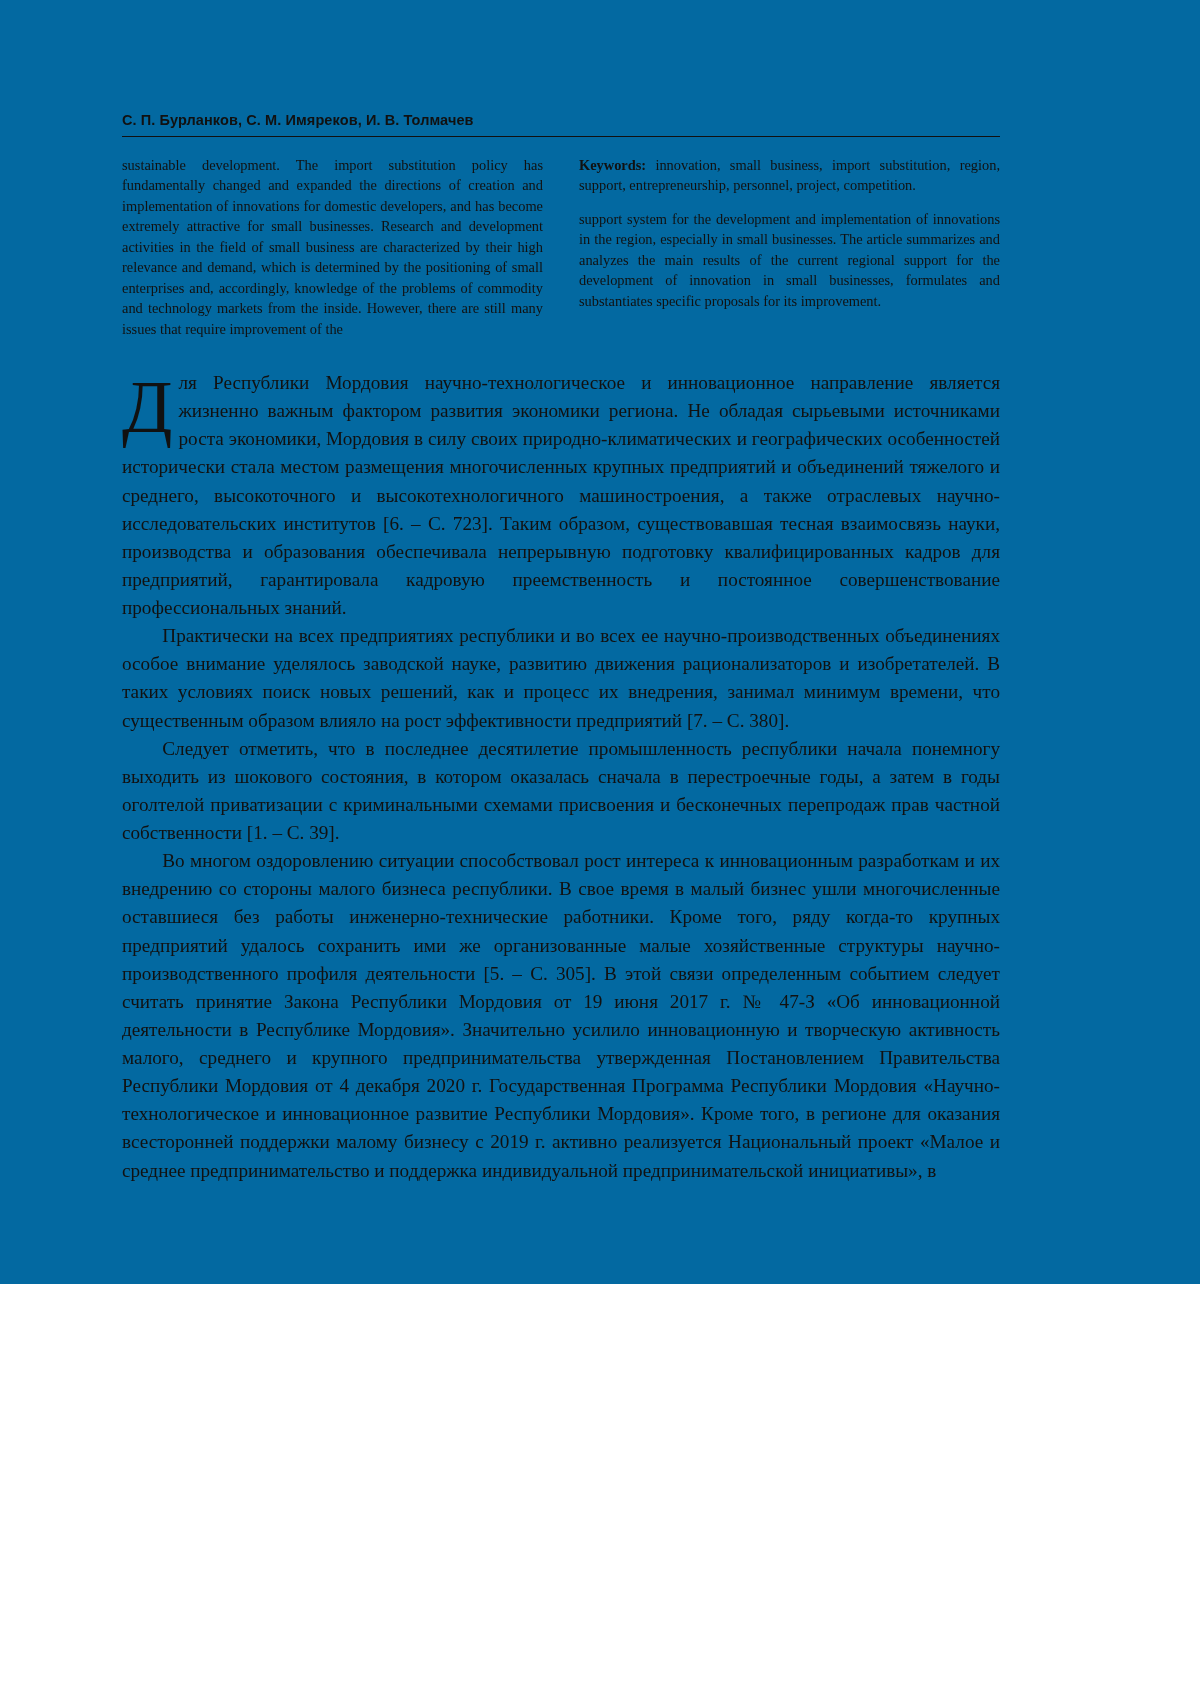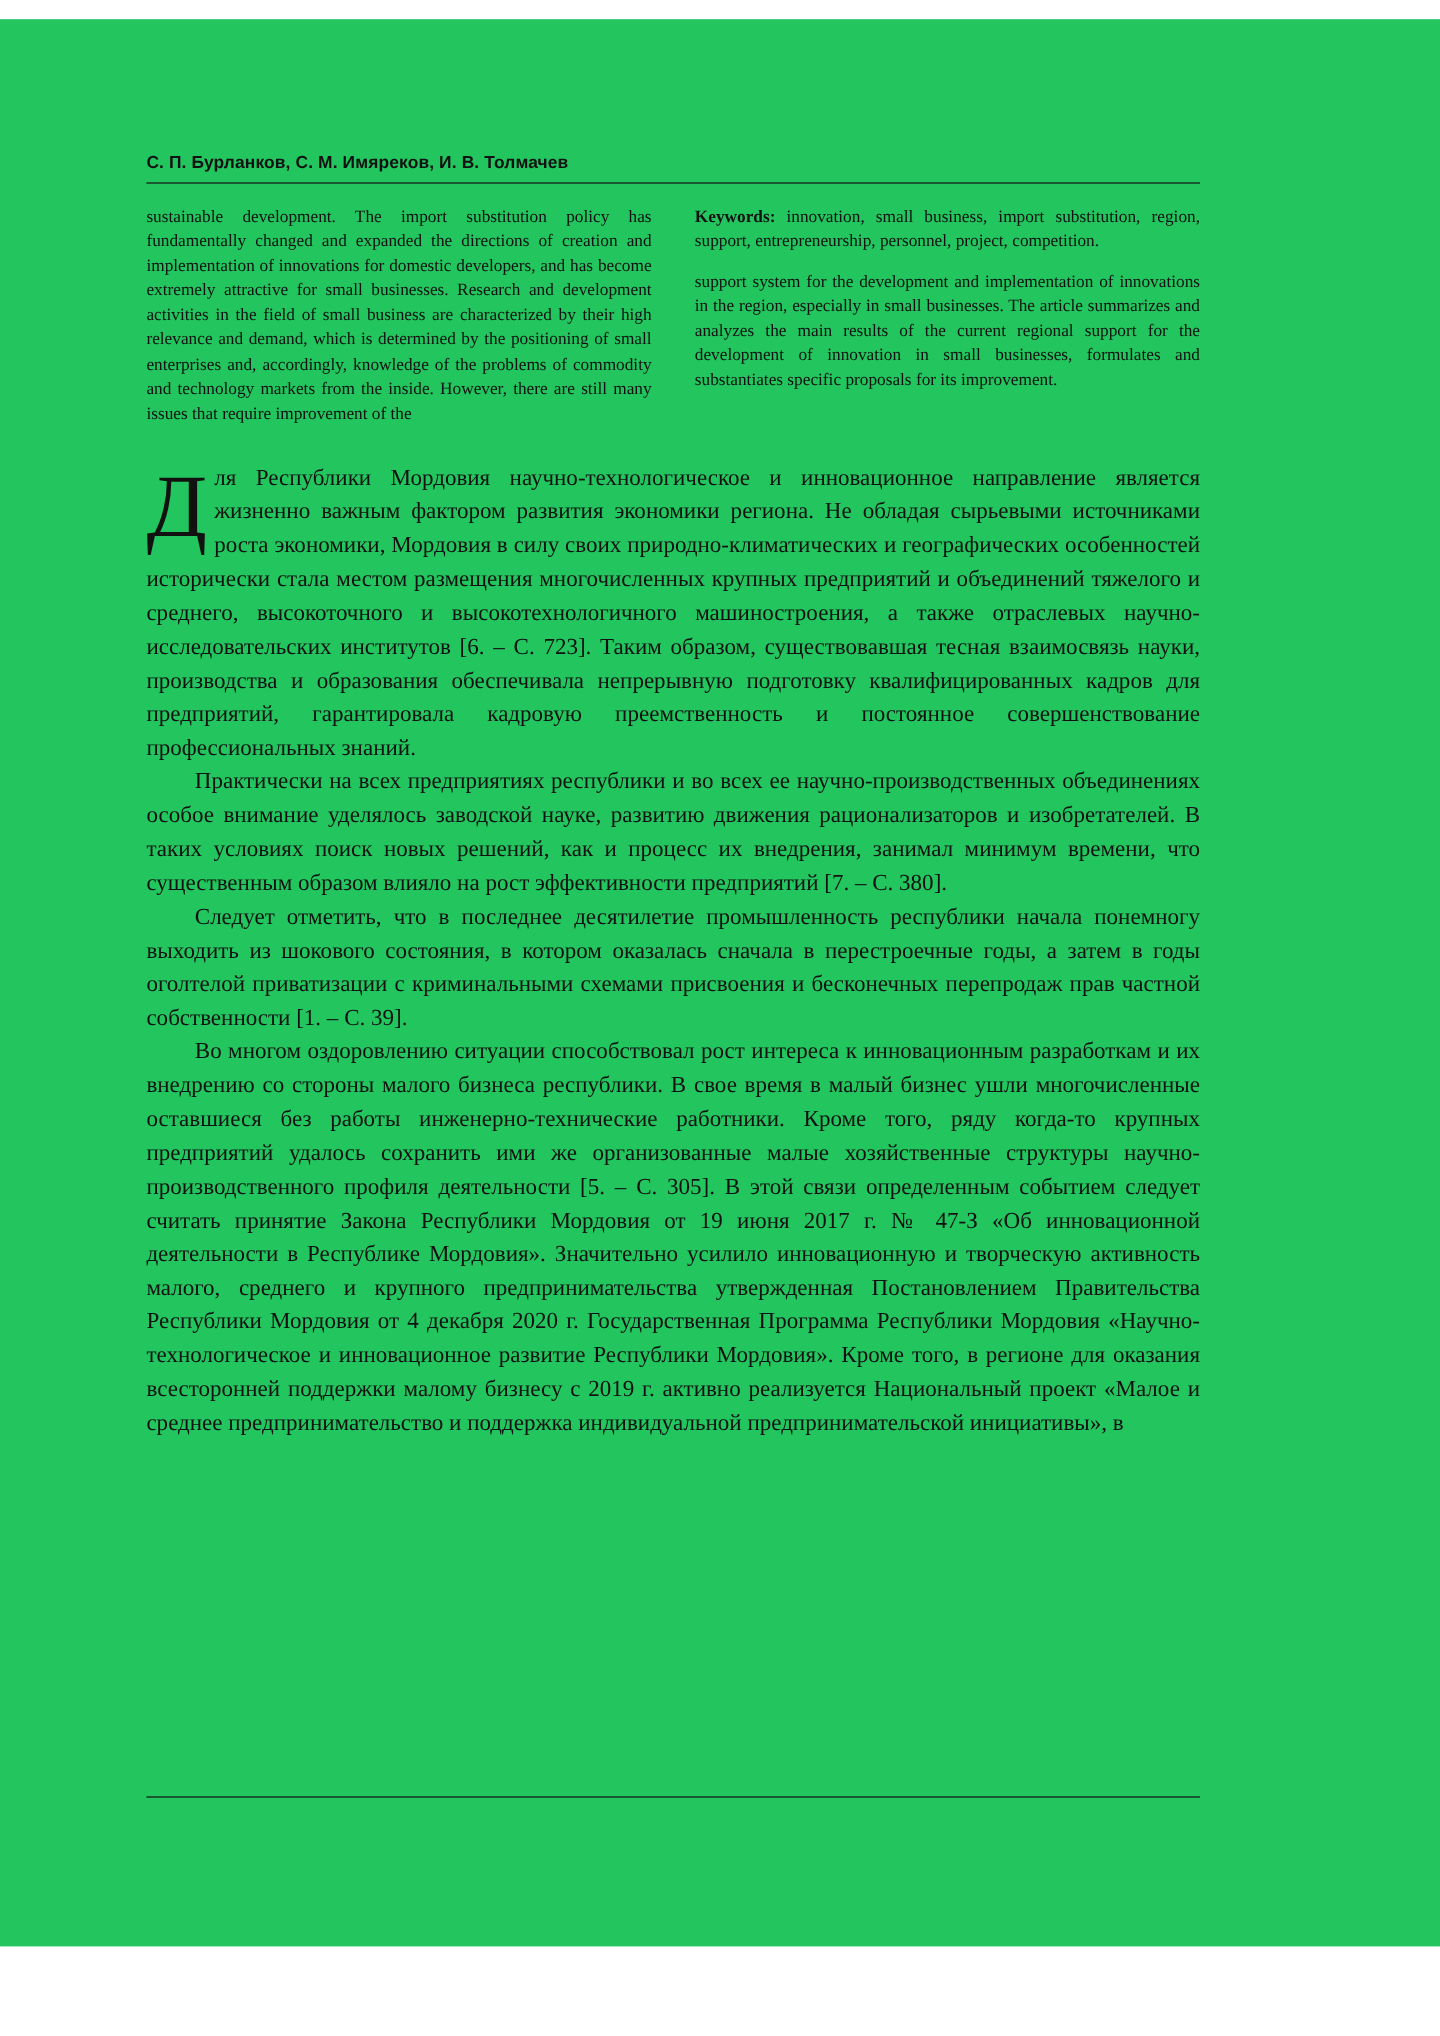--- a/index.html
+++ b/index.html
@@ -3,23 +3,23 @@
 <meta charset="utf-8">
 <style>
   html, body {
     margin: 0;
     padding: 0;
     background: #ffffff;
   }
   .page {
     position: relative;
     width: 1200px;
-    height: 1606px;
-    background: #22c55e;
-    margin: 16px auto;
+    height: 1284px;
+    background: #0369a1;
+    margin: 0 auto;
     box-sizing: border-box;
     font-family: "Liberation Serif", serif;
     color: #111111;
     overflow: hidden;
   }
 
   .content {
     position: absolute;
     left: 122px;
     top: 112px;

